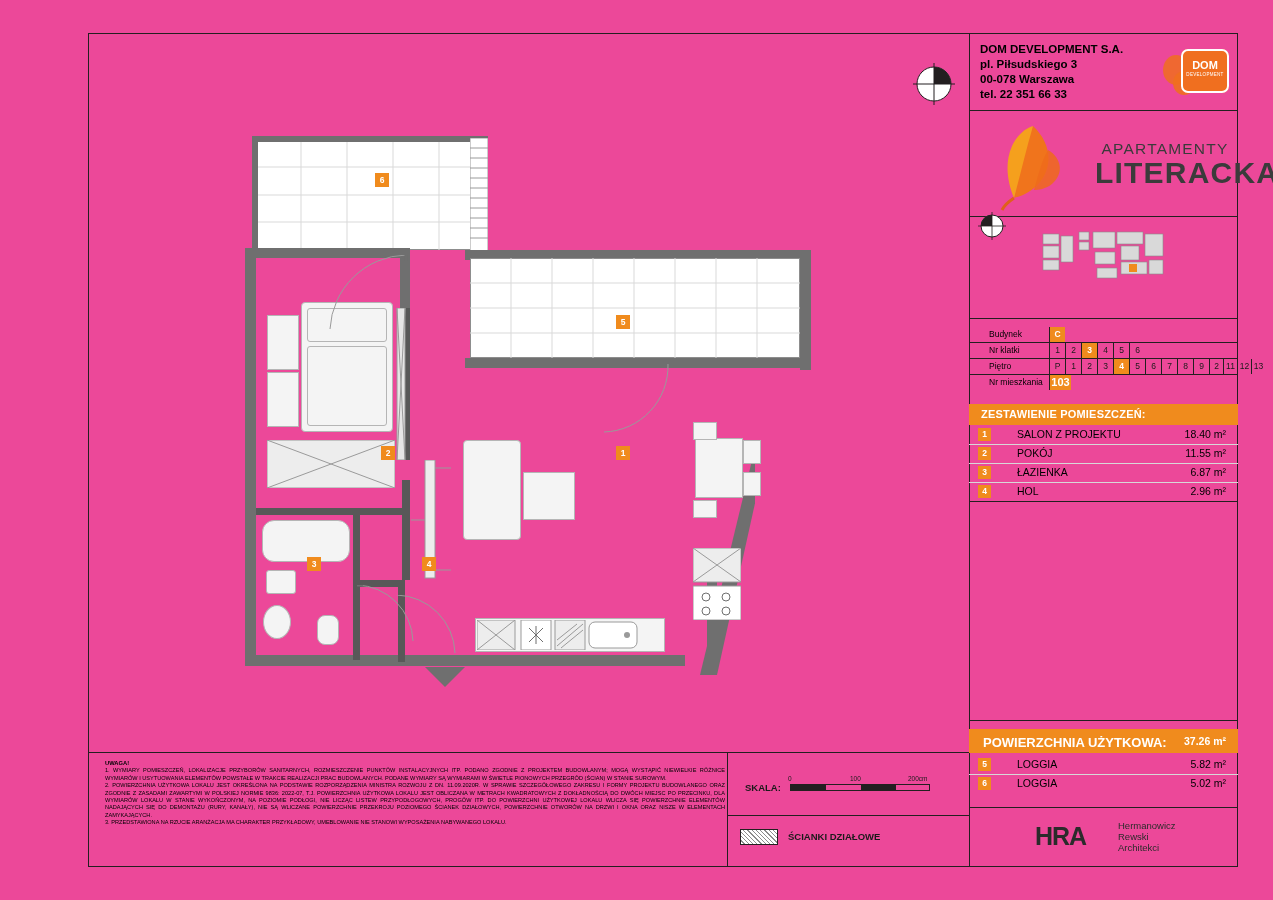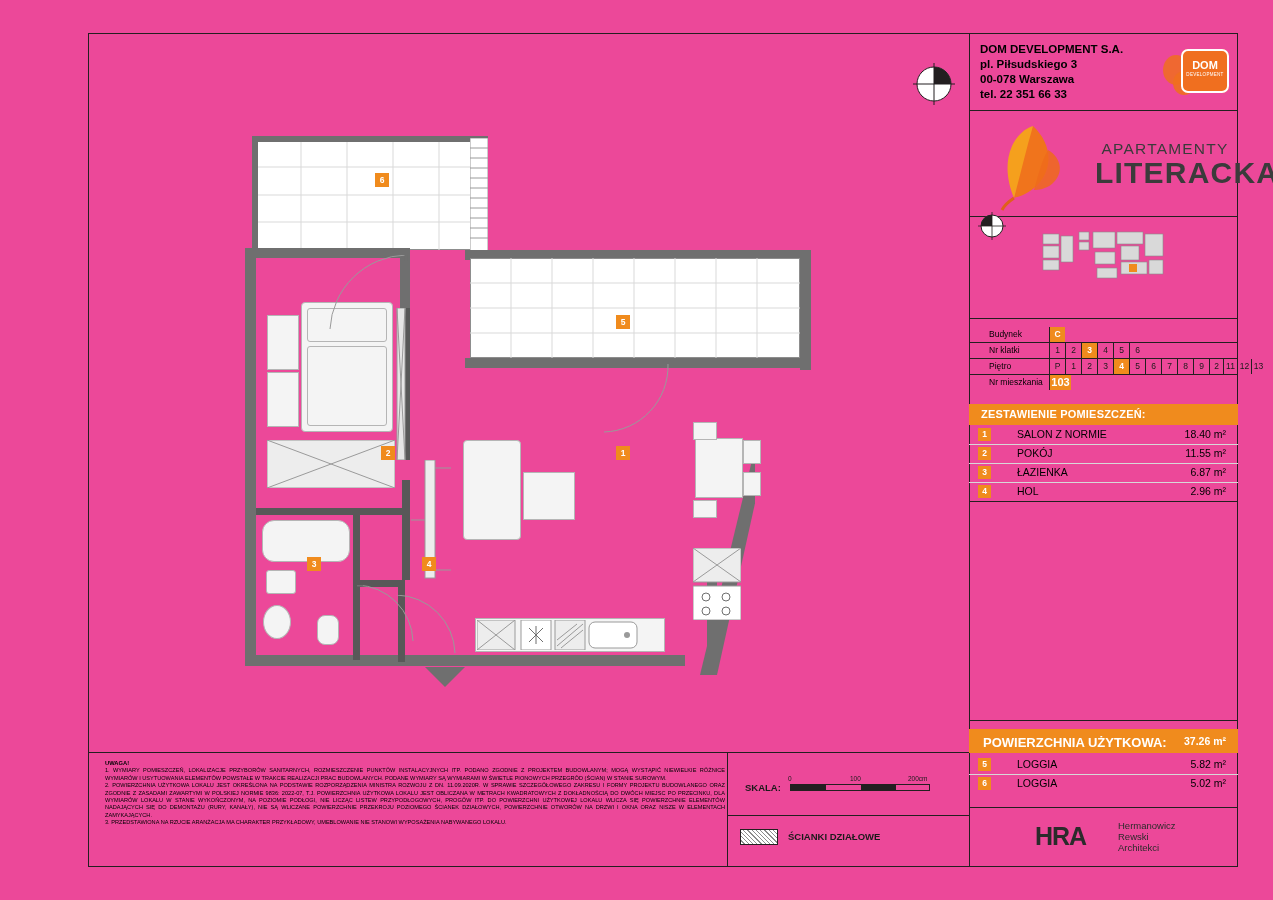--- a/index.html
+++ b/index.html
@@ -199,21 +199,21 @@
     <div class="meta-row" style="border-bottom:none;">
       <span class="meta-label">Nr mieszkania</span>
       <span class="cellbox hl" style="left:80px;width:22px;font-size:11px;">103</span>
     </div>
   </div>
 
   <div id="zest-head">ZESTAWIENIE POMIESZCZEŃ:</div>
 
   <div class="room-row" style="top:425px;">
     <span class="room-num">1</span>
-    <span class="room-name">SALON Z NORMIE</span>
+    <span class="room-name">SALON Z PROJEKTU</span>
     <span class="room-area">18.40 m²</span>
   </div>
   <div class="room-row" style="top:444px;">
     <span class="room-num">2</span>
     <span class="room-name">POKÓJ</span>
     <span class="room-area">11.55 m²</span>
   </div>
   <div class="room-row" style="top:463px;">
     <span class="room-num">3</span>
     <span class="room-name">ŁAZIENKA</span>

